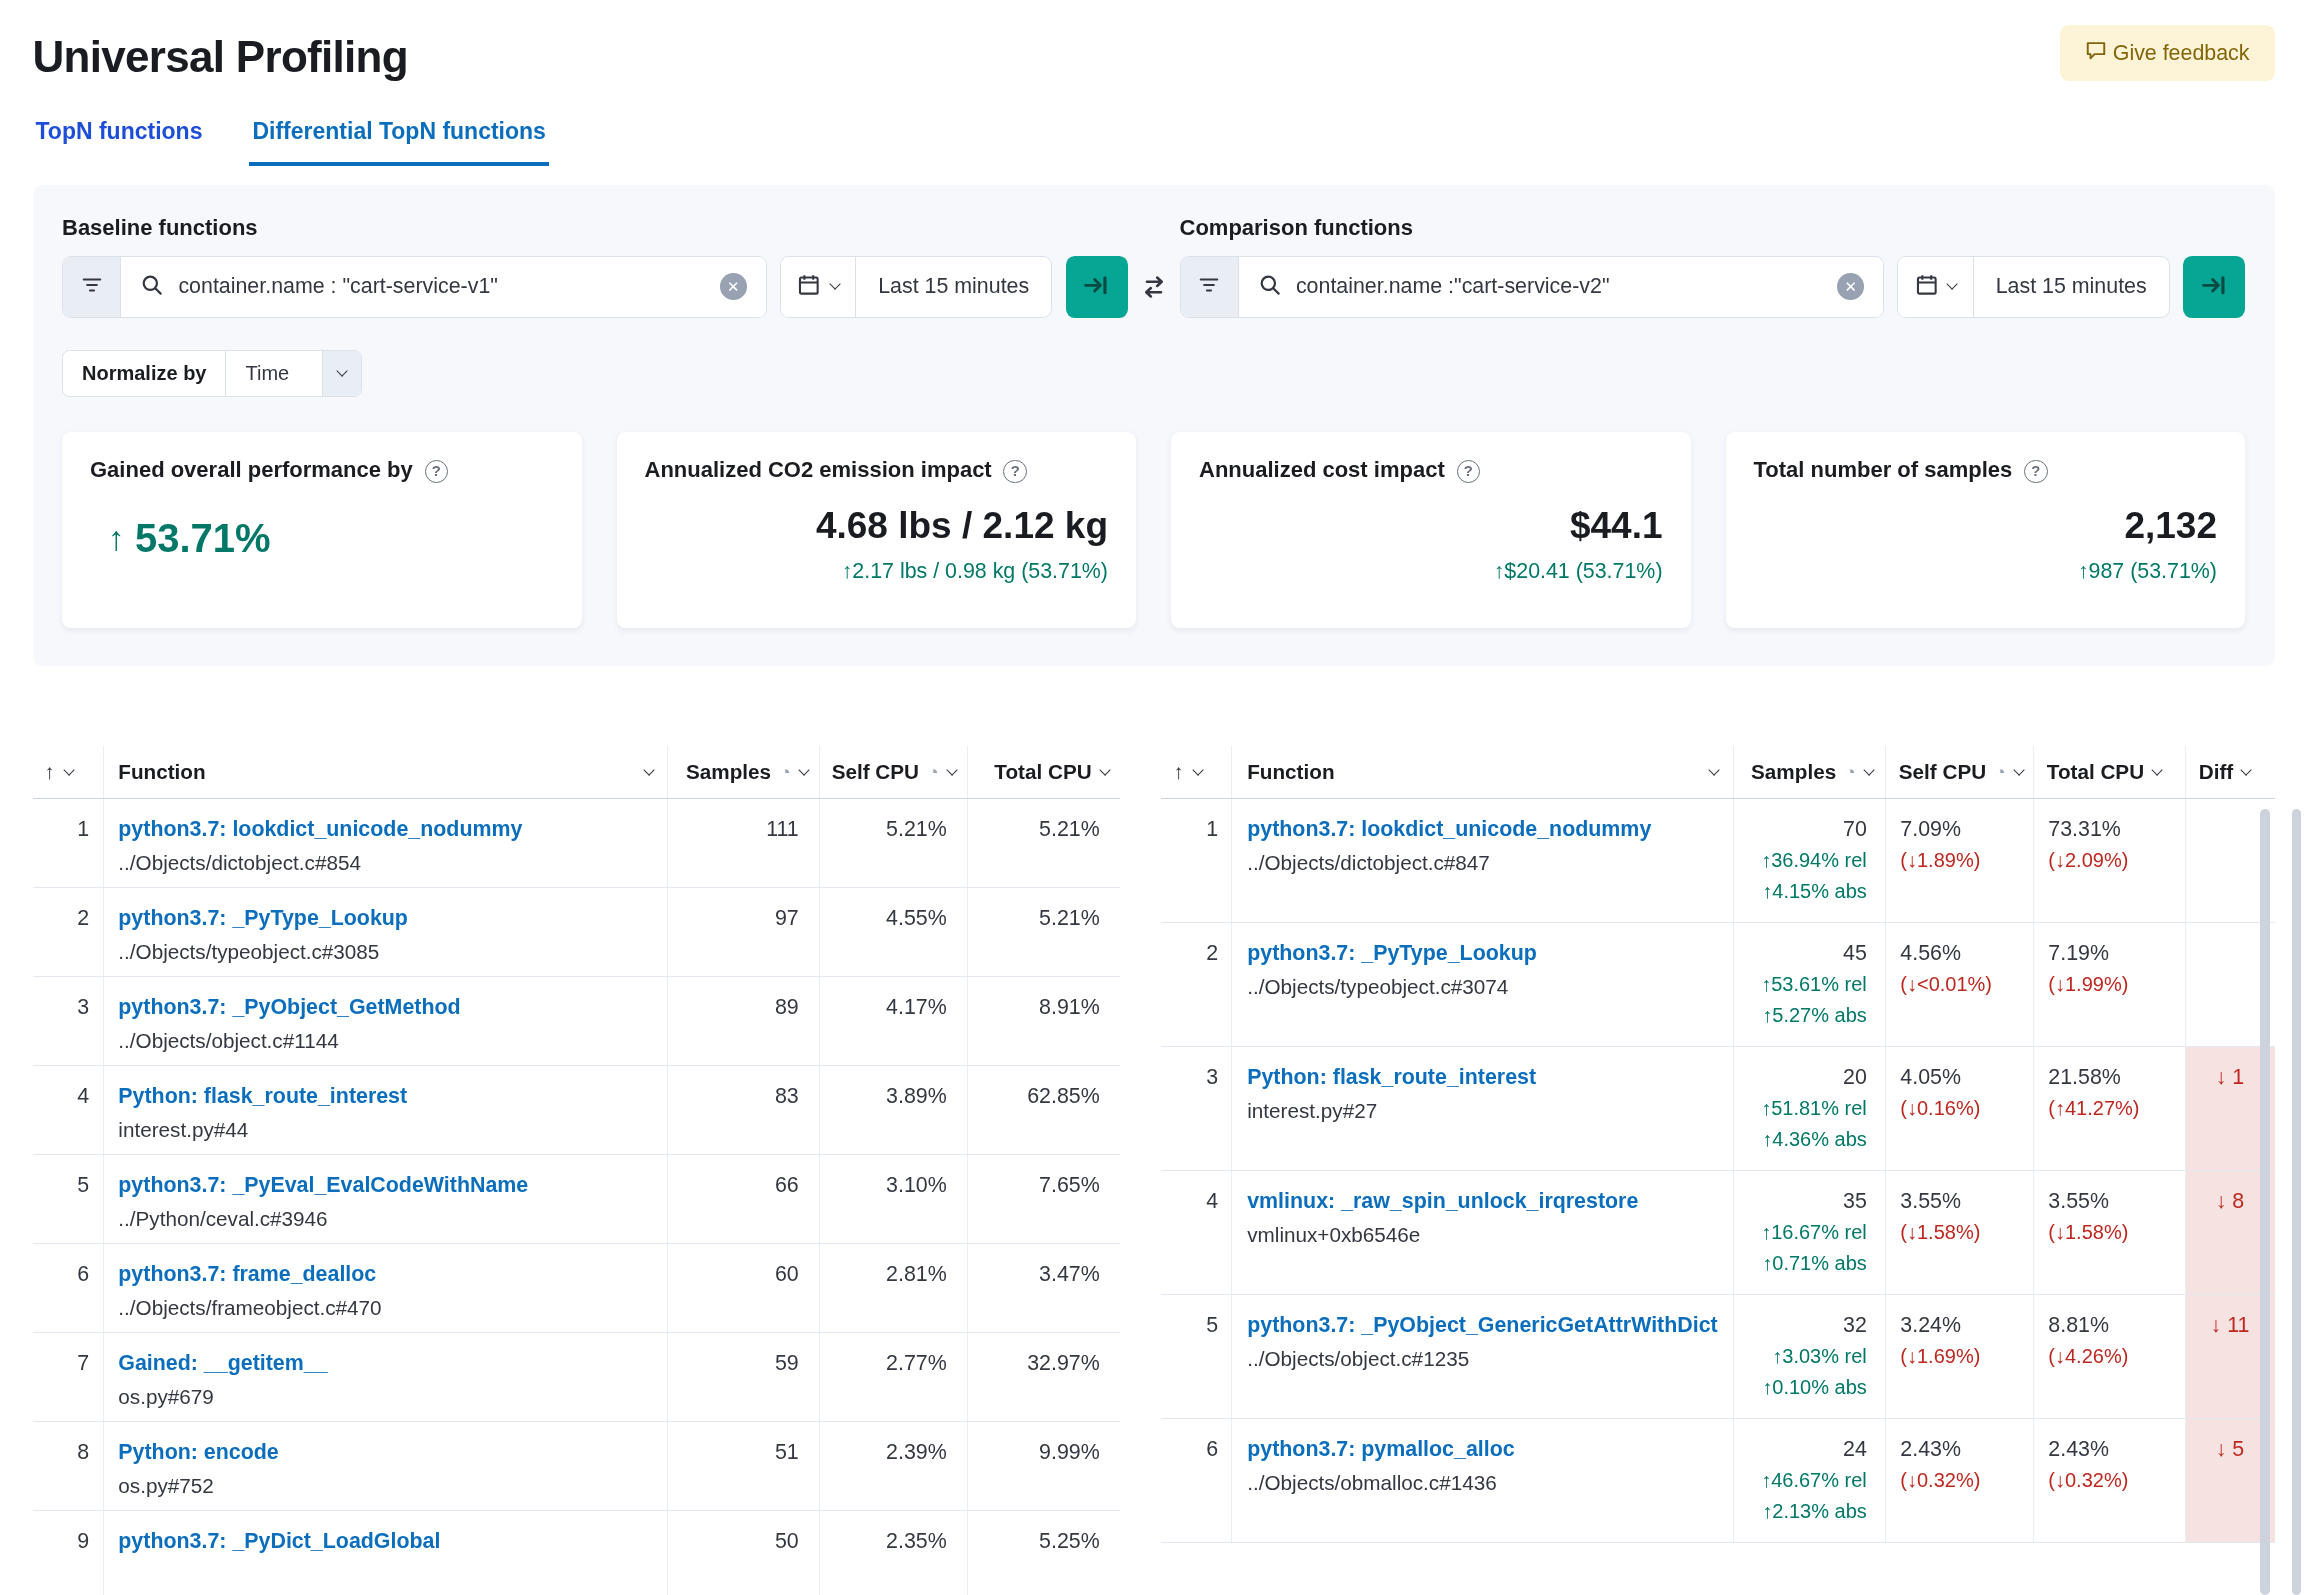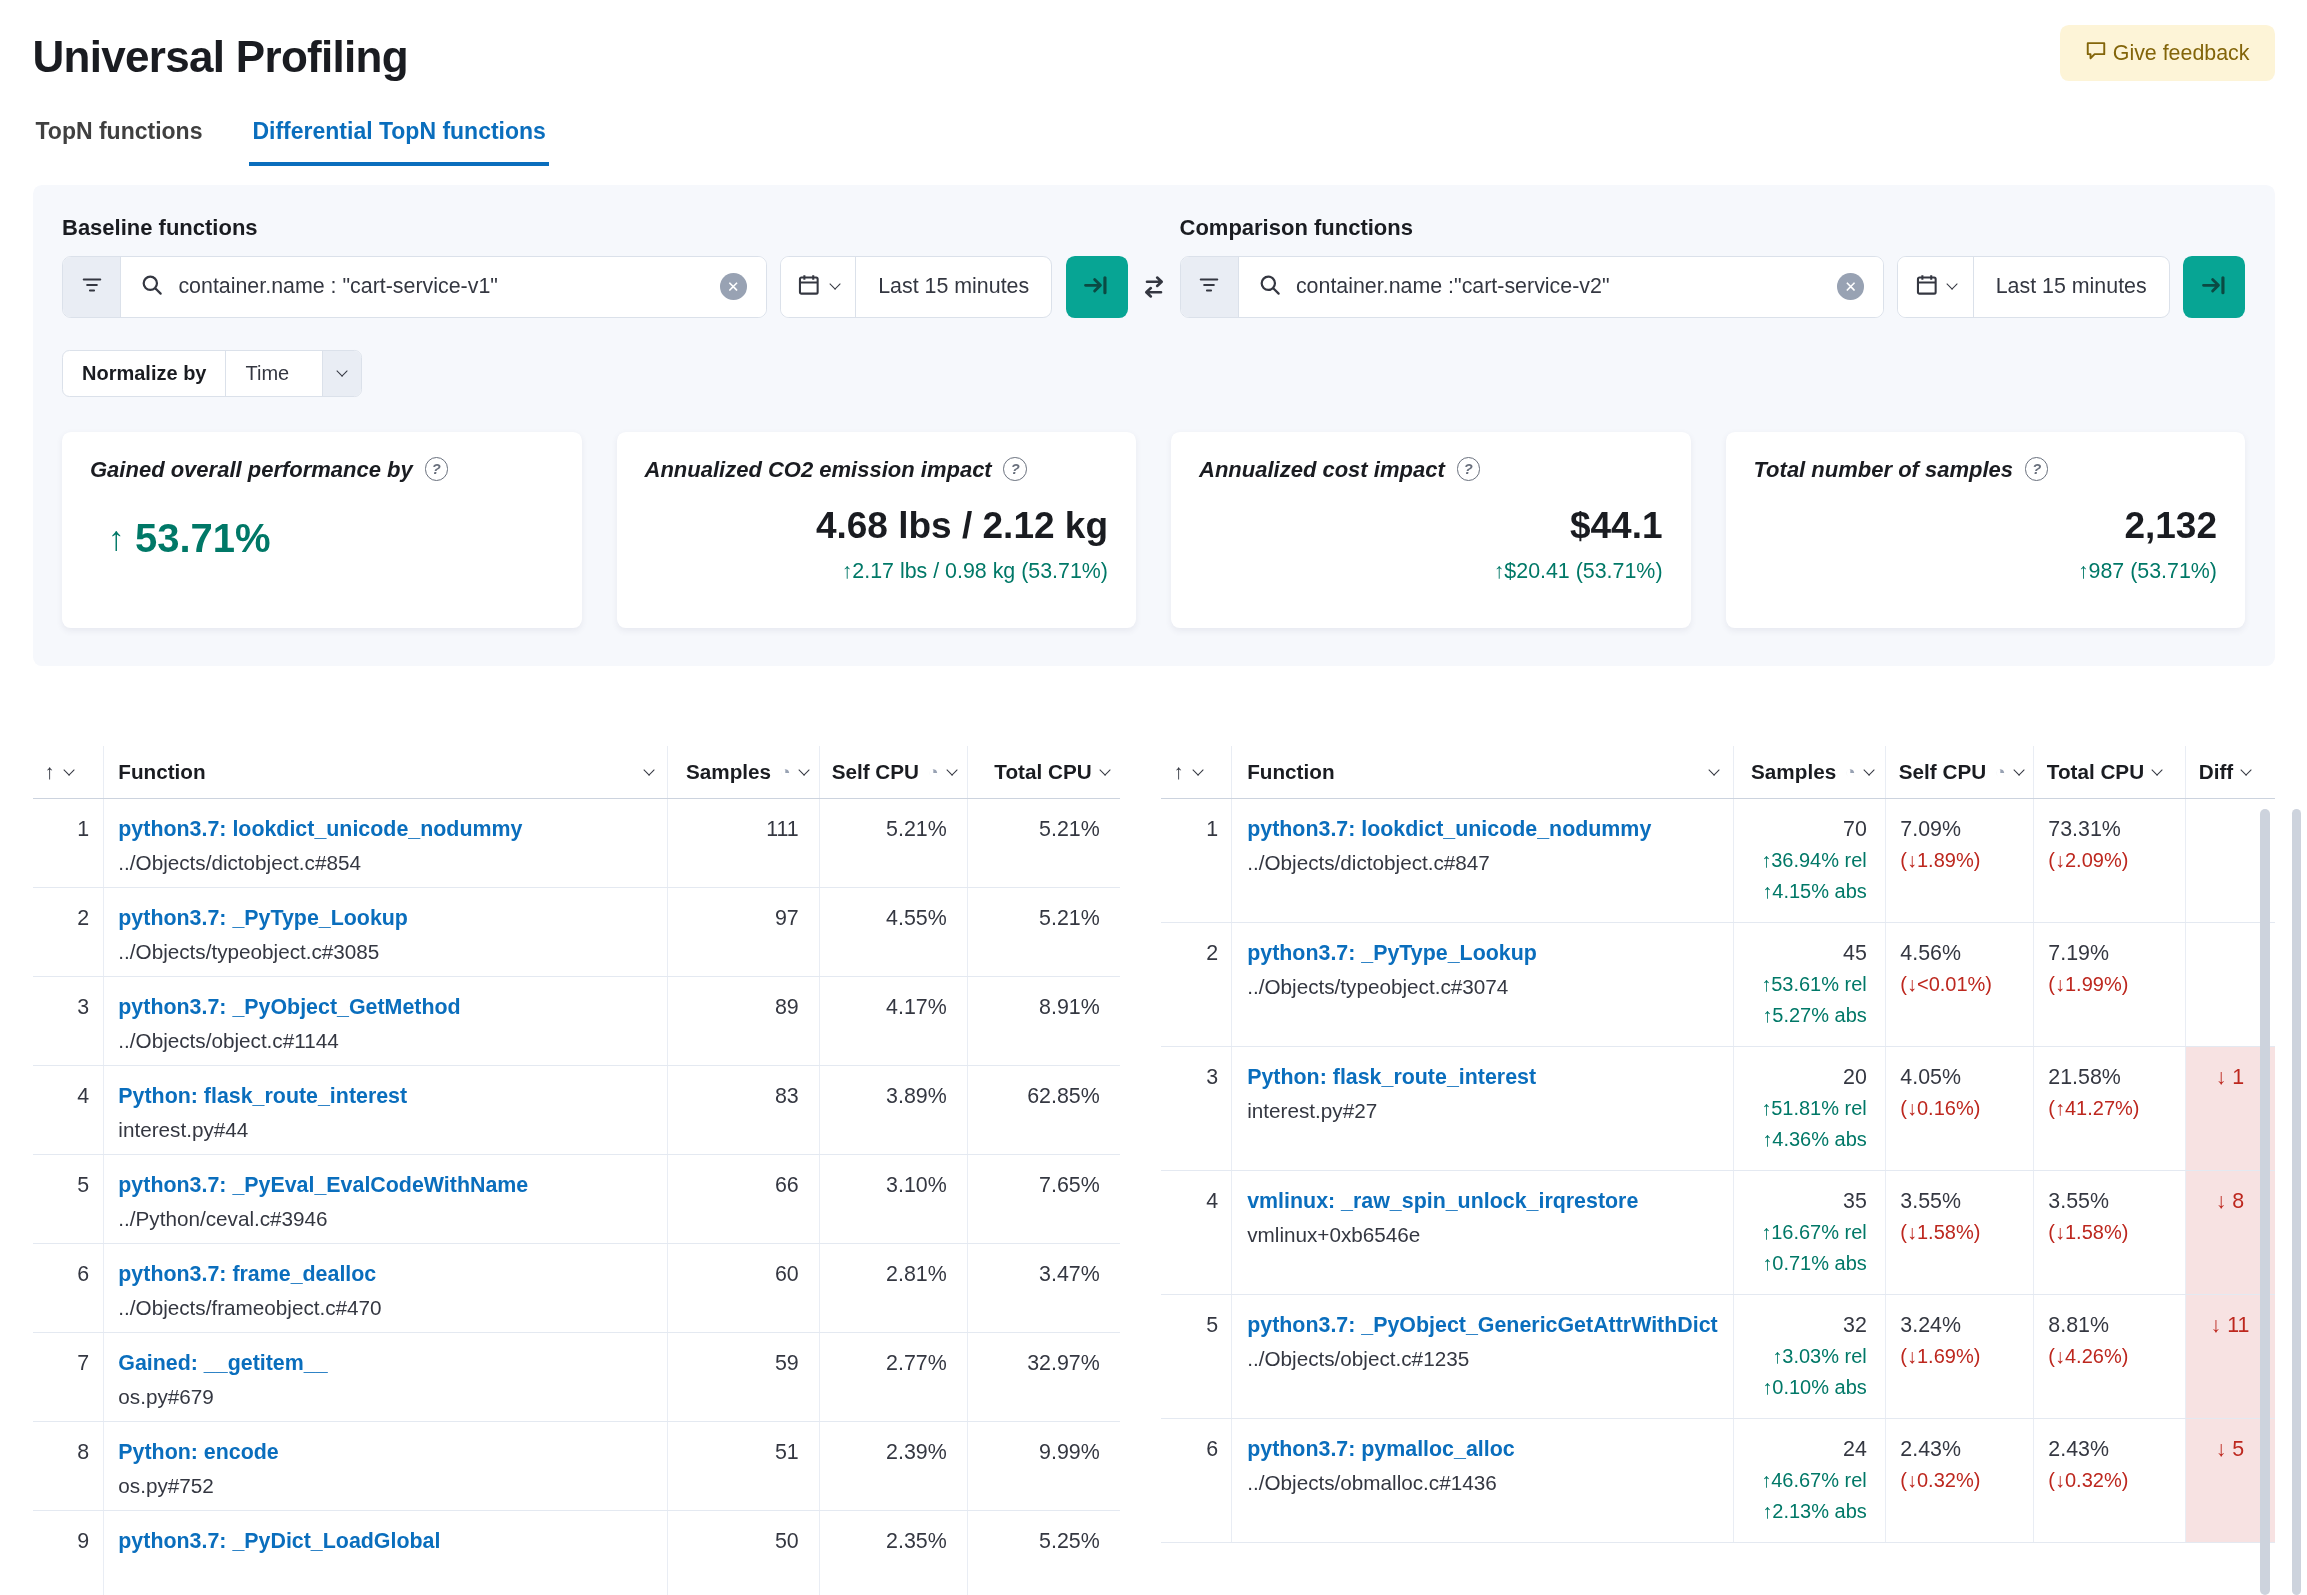--- a/index.html
+++ b/index.html
@@ -15,21 +15,21 @@
   h1 { font-size:44px; font-weight:700; color:#1a1c21; letter-spacing:-0.7px; margin-top:7.4px; }
   .feedback-btn {
     display:inline-flex; align-items:center; gap:6px;
     background:#fdf4d7; color:#83650a; border:none; cursor:pointer;
     padding:0 25px; height:56px; border-radius:8.9px;
     font-family:inherit; font-size:21.4px; font-weight:500;
   }
 
   
   .tabs { display:flex; gap:44px; margin-top:29.5px; }
-  .tab { font-size:23px; font-weight:600; color:#404040; padding:5.9px 3px 17.7px; cursor:pointer; }
+  .tab { font-size:23px; font-weight:600; color:#1d4ed8; padding:5.9px 3px 17.7px; cursor:pointer; }
   .tab.active { color:#0a6ebd; border-bottom:4.4px solid #0a6ebd; }
 
   
   .filter-panel { margin-top:19px; background:#f6f8fc; border-radius:8.9px; padding:29.5px 29.5px 38px; }
   .filters-row { display:grid; grid-template-columns:1fr 52px 1fr; align-items:start; }
   .filter-label { font-size:22px; font-weight:700; color:#1a1c21; margin-bottom:14.8px; }
   .controls { display:flex; gap:13.3px; height:62px; }
   .control-group { display:flex; align-items:stretch; background:#fff; border:1.5px solid #dbe1ea; border-radius:8.9px; overflow:hidden; }
   .query-group { flex:1; }
   .prepend-btn { width:58px; background:#e9edf4; border:none; border-right:1.5px solid #dbe1ea; display:flex; align-items:center; justify-content:center; cursor:pointer; }
@@ -50,21 +50,21 @@
   .normalize-row { margin-top:32.5px; }
   .normalize-group { display:inline-flex; height:47px; border:1.5px solid #dbe1ea; border-radius:7.4px; background:#fff; overflow:hidden; }
   .seg { display:flex; align-items:center; padding:0 19px; font-size:20px; }
   .seg.nlabel { font-weight:700; color:#1a1c21; border-right:1.5px solid #dbe1ea; }
   .seg.nvalue { min-width:96px; cursor:pointer; }
   .seg.nchev { background:#e9edf4; border-left:1.5px solid #dbe1ea; cursor:pointer; padding:0 14.8px; }
 
   
   .cards { display:grid; grid-template-columns:repeat(4,1fr); gap:35px; margin-top:35px; }
   .card { background:#fff; border-radius:8.9px; padding:25px 28px 29.5px; box-shadow:0 2.2px 5.9px rgba(60,70,100,0.08); min-height:196px; }
-  .card-title { display:flex; align-items:flex-start; gap:11.8px; font-size:22px; font-weight:700; color:#1a1c21;font-style:italic; }
+  .card-title { display:flex; align-items:flex-end; gap:11.8px; font-size:22px; font-weight:700; color:#1a1c21; }
   .qicon { width:23.6px; height:23.6px; border-radius:50%; border:1.8px solid #69707d; color:#69707d;
            font-size:14.8px; font-weight:700; display:inline-flex; align-items:center; justify-content:center; flex:none; }
   .big-left { margin-top:32.5px; margin-left:17.7px; font-size:40px; font-weight:700; color:#007867; display:flex; align-items:center; gap:10.3px; }
   .big-left .arr { font-size:34px; font-weight:400; }
   .big-right { margin-top:22px; text-align:right; font-size:37px; font-weight:700; color:#1a1c21; }
   .delta-right { margin-top:11.8px; text-align:right; font-size:21.4px; color:#007867; }
 
   
   .tables { display:grid; grid-template-columns:1fr 1fr; gap:41px; margin-top:80px; }
   .ptable { width:100%; }

